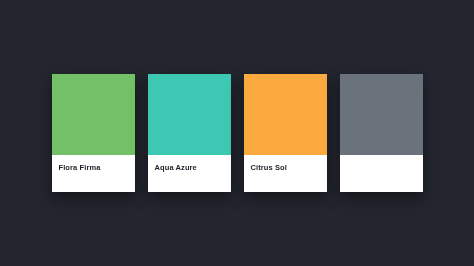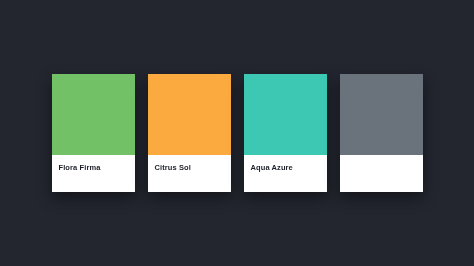--- a/index.html
+++ b/index.html
@@ -86,32 +86,32 @@
 
     <div class="swatch-card">
       <div class="swatch-color" style="background: rgb(115, 193, 103);"></div>
       <div class="swatch-info">
         <div class="swatch-name">Flora Firma</div>
         <div class="swatch-hex">#73c167</div>
       </div>
     </div>
 
     <div class="swatch-card">
+      <div class="swatch-color" style="background: rgb(60, 200, 178);"></div>
+      <div class="swatch-info">
+        <div class="swatch-name">Aqua Azure</div>
+        <div class="swatch-hex">#3cc8b2</div>
+      </div>
+    </div>
+
+    <div class="swatch-card">
       <div class="swatch-color" style="background: rgb(251, 170, 64);"></div>
       <div class="swatch-info">
         <div class="swatch-name">Citrus Sol</div>
         <div class="swatch-hex">#fbaa40</div>
-      </div>
-    </div>
-
-    <div class="swatch-card">
-      <div class="swatch-color" style="background: rgb(60, 200, 178);"></div>
-      <div class="swatch-info">
-        <div class="swatch-name">Aqua Azure</div>
-        <div class="swatch-hex">#3cc8b2</div>
       </div>
     </div>
 
     <div class="swatch-card">
       <div class="swatch-color" style="background: rgb(106, 115, 123);"></div>
     </div>
 
   </div>
 </div>
 

